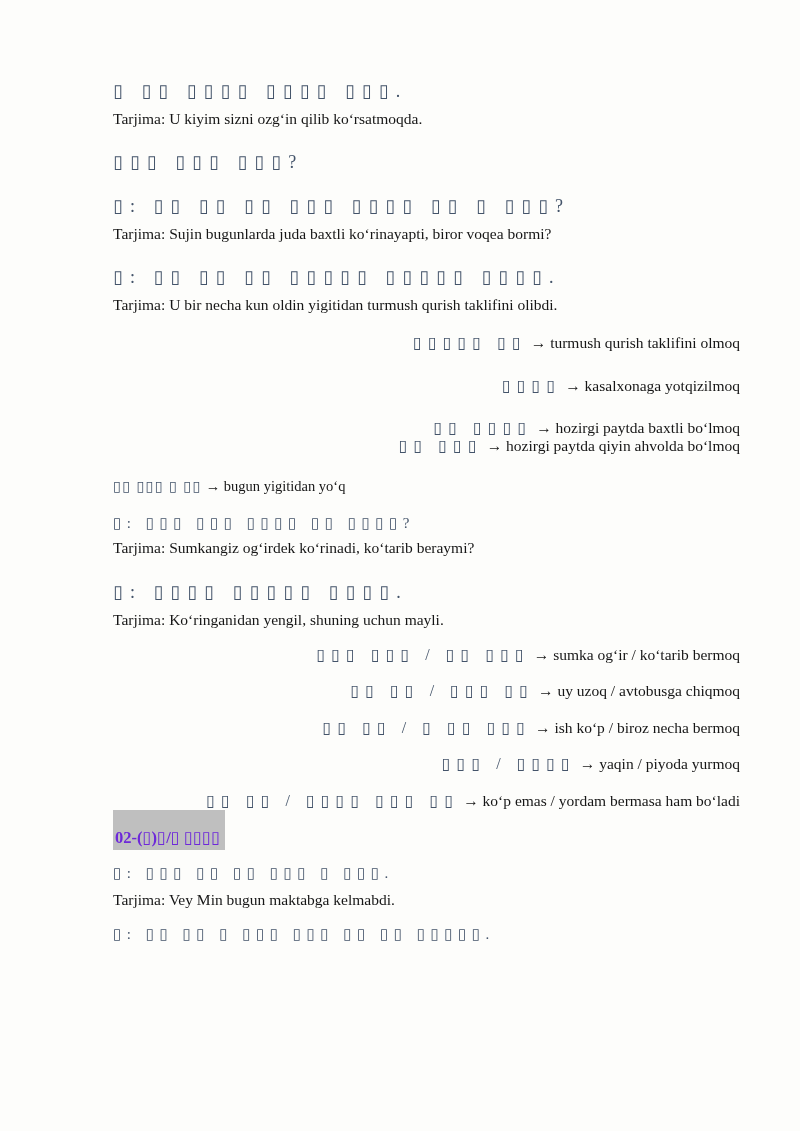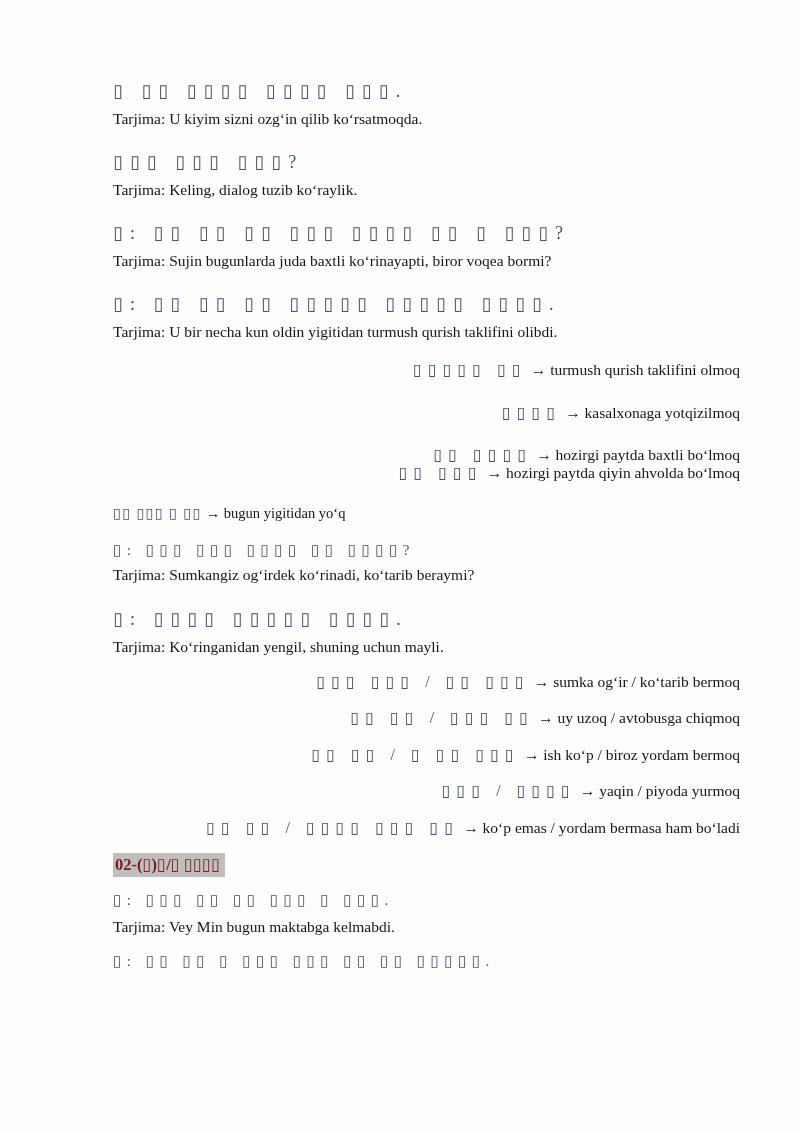--- a/index.html
+++ b/index.html
@@ -30,36 +30,35 @@
   .vocab-md{line-height:18px;text-align:right;}
   .vocab-sm{line-height:17px;}
   .vocab-md .kseg{color:var(--kor);font-size:16px;letter-spacing:6px;}
   .vocab-sm .kseg{color:var(--kor);font-size:14px;letter-spacing:1.5px;}
   .vocab-md .lseg{color:var(--ink);font-size:15.5px;}
   .vocab-sm .lseg{color:var(--ink);font-size:14.5px;}
   
   .header-line{line-height:21px;}
   .hl{
     background:var(--hl);
-    color:#7f1d1d;
+    color:#6d28d9;
     font-weight:bold;
     font-size:16.5px;
-    padding:2px 5px 3px 2px;
+    padding:18px 5px 3px 2px;
   }
 </style>
 </head>
 <body>
 
 <div class="page">
 
   <p class="kor klg" style="margin-top:0">▯ ▯▯ ▯▯▯▯ ▯▯▯▯ ▯▯▯.</p>
   <p class="tarjima" style="margin-top:9px">Tarjima: U kiyim sizni ozg‘in qilib ko‘rsatmoqda.</p>
 
   <p class="kor klg" style="margin-top:25px">▯▯▯ ▯▯▯ ▯▯▯?</p>
-  <p class="tarjima" style="margin-top:9px">Tarjima: Keling, dialog tuzib ko‘raylik.</p>
 
   <p class="kor klg" style="margin-top:25px">▯: ▯▯ ▯▯ ▯▯ ▯▯▯ ▯▯▯▯ ▯▯ ▯ ▯▯▯?</p>
   <p class="tarjima" style="margin-top:9px">Tarjima: Sujin bugunlarda juda baxtli ko‘rinayapti, biror voqea bormi?</p>
 
   <p class="kor klg" style="margin-top:25px">▯: ▯▯ ▯▯ ▯▯ ▯▯▯▯▯ ▯▯▯▯▯ ▯▯▯▯.</p>
   <p class="tarjima" style="margin-top:9px">Tarjima: U bir necha kun oldin yigitidan turmush qurish taklifini olibdi.</p>
 
   <p class="vocab-md" style="margin-top:20px"><span class="kseg">▯▯▯▯▯ ▯▯</span> <span class="lseg">→ turmush qurish taklifini olmoq</span></p>
   <p class="vocab-md" style="margin-top:25px"><span class="kseg">▯▯▯▯</span> <span class="lseg">→ kasalxonaga yotqizilmoq</span></p>
   <p class="vocab-md" style="margin-top:24px"><span class="kseg">▯▯ ▯▯▯▯</span> <span class="lseg">→ hozirgi paytda baxtli bo‘lmoq</span></p>
@@ -67,21 +66,21 @@
   <p class="vocab-sm" style="margin-top:22px"><span class="kseg">▯▯ ▯▯▯ ▯ ▯▯</span> <span class="lseg">→ bugun yigitidan yo‘q</span></p>
 
   <p class="kor ksm" style="margin-top:21px">▯: ▯▯▯ ▯▯▯ ▯▯▯▯ ▯▯ ▯▯▯▯?</p>
   <p class="tarjima" style="margin-top:8px">Tarjima: Sumkangiz og‘irdek ko‘rinadi, ko‘tarib beraymi?</p>
 
   <p class="kor klg" style="margin-top:26px">▯: ▯▯▯▯ ▯▯▯▯▯ ▯▯▯▯.</p>
   <p class="tarjima" style="margin-top:9px">Tarjima: Ko‘ringanidan yengil, shuning uchun mayli.</p>
 
   <p class="vocab-md" style="margin-top:17px"><span class="kseg">▯▯▯ ▯▯▯ / ▯▯ ▯▯▯</span> <span class="lseg">→ sumka og‘ir / ko‘tarib bermoq</span></p>
   <p class="vocab-md" style="margin-top:18px"><span class="kseg">▯▯ ▯▯ / ▯▯▯ ▯▯</span> <span class="lseg">→ uy uzoq / avtobusga chiqmoq</span></p>
-  <p class="vocab-md" style="margin-top:19px"><span class="kseg">▯▯ ▯▯ / ▯ ▯▯ ▯▯▯</span> <span class="lseg">→ ish ko‘p / biroz yordam bermoq</span></p>
+  <p class="vocab-md" style="margin-top:19px"><span class="kseg">▯▯ ▯▯ / ▯ ▯▯ ▯▯▯</span> <span class="lseg">→ ish ko‘p / biroz necha bermoq</span></p>
   <p class="vocab-md" style="margin-top:18px"><span class="kseg">▯▯▯ / ▯▯▯▯</span> <span class="lseg">→ yaqin / piyoda yurmoq</span></p>
   <p class="vocab-md" style="margin-top:19px"><span class="kseg">▯▯ ▯▯ / ▯▯▯▯ ▯▯▯ ▯▯</span> <span class="lseg">→ ko‘p emas / yordam bermasa ham bo‘ladi</span></p>
 
   <p class="header-line" style="margin-top:17px"><span class="hl">02-(▯)▯/▯ ▯▯▯▯</span></p>
 
   <p class="kor ksm" style="margin-top:18px">▯: ▯▯▯ ▯▯ ▯▯ ▯▯▯ ▯ ▯▯▯.</p>
   <p class="tarjima" style="margin-top:10px">Tarjima: Vey Min bugun maktabga kelmabdi.</p>
 
   <p class="kor ksm" style="margin-top:18px">▯: ▯▯ ▯▯ ▯ ▯▯▯ ▯▯▯ ▯▯ ▯▯ ▯▯▯▯▯.</p>
 

